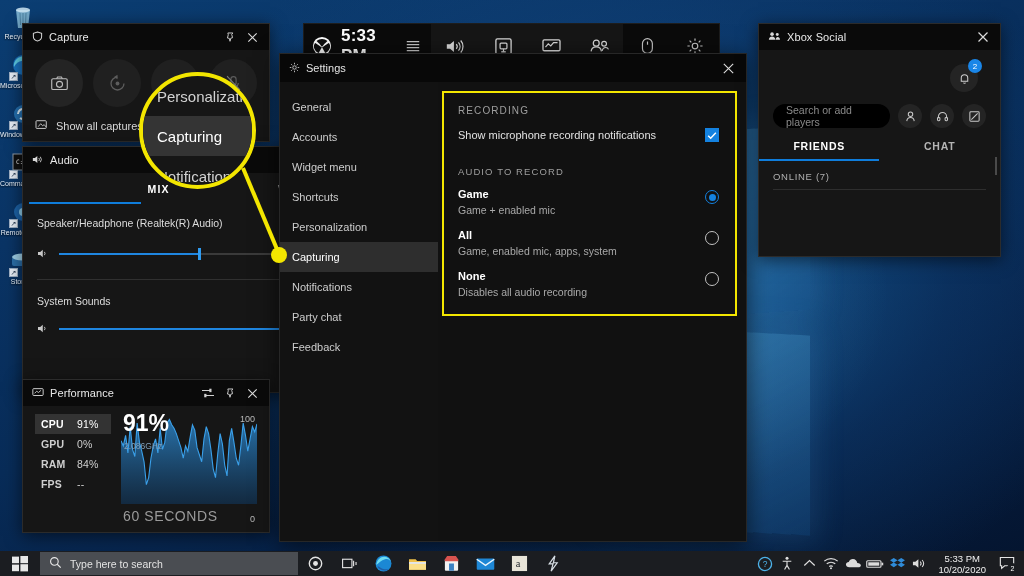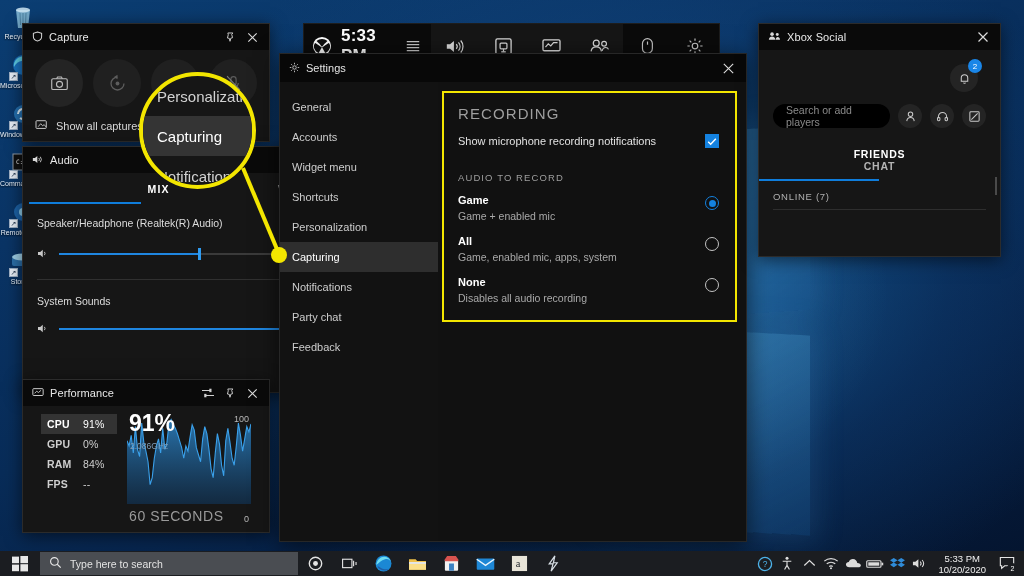--- a/index.html
+++ b/index.html
@@ -98,21 +98,21 @@
   .dev-name { font-size:10.5px; color:#dcdcdc; }
   .slider-row { display:flex; align-items:center; gap:9px; margin-top:13px; }
   .track { flex:1; height:2px; background:#3a3a3a; position:relative; }
   .fill { position:absolute; left:0; top:0; height:2px; background:#1f86e0; }
   .thumb { position:absolute; top:-5px; width:3px; height:12px; background:#2f9bf0; }
   .divider { height:1px; background:#303030; margin:16px 0 0; }
   .sys-label { font-size:10.5px; color:#dcdcdc; margin-top:15px; }
 
   
   #perf-widget { left:22px; top:379px; width:248px; }
-  #perf-widget .wbody { padding:6px 18px 8px; display:flex; gap:10px; }
+  #perf-widget .wbody { padding:6px 12px 8px; display:flex; gap:10px; }
   .perf-list { width:76px; padding-top:2px; }
   .perf-item {
     display:flex; gap:8px; font-size:10.5px; color:#cfcfcf;
     padding:4px 6px; letter-spacing:.2px;
   }
   .perf-item.sel { background:#333333; color:#ffffff; }
   .perf-item .k { width:28px; font-weight:bold; }
   .perf-chart { flex:1; position:relative; height:112px; }
   .perf-big { position:absolute; left:2px; top:0; font-size:23px; font-weight:bold; color:#ffffff; line-height:1; }
   .perf-ghz { position:absolute; left:3px; top:29px; font-size:8.5px; color:#7f9fba; }
@@ -161,21 +161,21 @@
     height:30px; display:flex; align-items:center; padding-left:12px;
     font-size:11px; color:#cdcdcd;
   }
   .nav-item.active { background:#2e2e2e; color:#ffffff; }
   .set-content { flex:1; padding:9px 9px 0 4px; }
 
   .hl-box {
     border:2px solid #f3e600; padding:12px 16px 16px 14px;
   }
   .sec-head {
-    font-size:15px; color:#9f9f9f; letter-spacing:1.1px; margin-bottom:12px;
+    font-size:10px; color:#9f9f9f; letter-spacing:1.1px; margin-bottom:12px;
   }
   .chk-row {
     display:flex; align-items:center; justify-content:space-between;
     margin-bottom:13px;
   }
   .chk-label { font-size:11px; color:#e2e2e2; }
   .cbox { width:14px; height:14px; border:1.5px solid #d7d7d7; }
   .cbox.on {
     background:#1482e0; border-color:#1482e0;
     display:flex; align-items:center; justify-content:center;
@@ -210,21 +210,21 @@
   .soc-searchrow { display:flex; align-items:center; gap:8px; padding:54px 14px 0; }
   .soc-search {
     flex:1; height:24px; border-radius:12px; background:#000000;
     display:flex; align-items:center; padding:0 13px;
     font-size:10.5px; color:#8a8a8a;
   }
   .soc-circ {
     width:24px; height:24px; border-radius:50%; background:#242424;
     display:flex; align-items:center; justify-content:center; color:#c8c8c8;
   }
-  .soc-tabs { display:flex; margin-top:20px; position:relative; padding-bottom:9px;flex-direction:column; }
+  .soc-tabs { display:flex; margin-top:12px; position:relative; padding-bottom:9px; }
   .soc-tab { flex:1; text-align:center; font-size:10.5px; font-weight:bold; letter-spacing:.8px; color:#b4b4b4; }
   .soc-tab.active { color:#ffffff; }
   .soc-tabline { position:absolute; left:0; bottom:0; width:120px; height:2px; background:#0f7ddb; }
   .soc-list { padding:10px 14px 0; position:relative; }
   .soc-online { font-size:9.5px; color:#b0b0b0; letter-spacing:.7px; padding-bottom:7px; border-bottom:1px solid #2e2e2e; }
   .soc-scroll { position:absolute; right:3px; top:-4px; width:2px; height:18px; background:#4a4a4a; }
 
   
   #magnifier {
     position:absolute; left:139px; top:72px; width:117px; height:117px;

